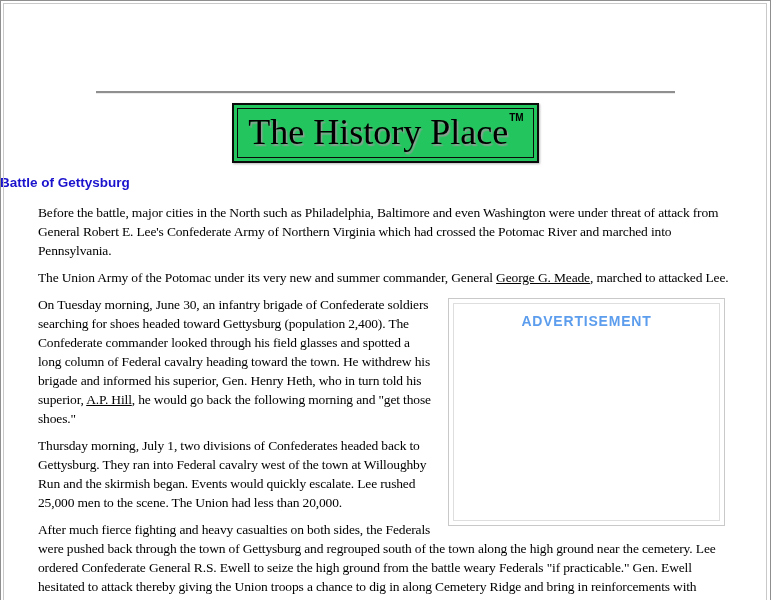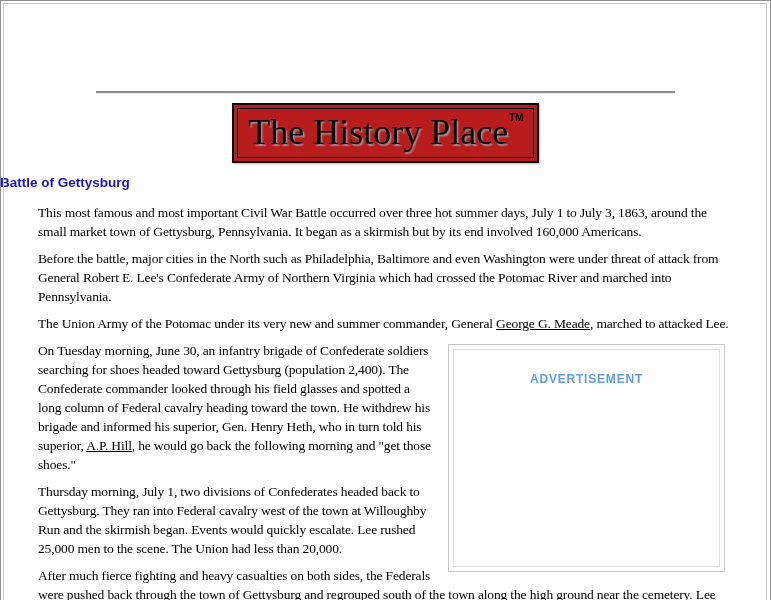--- a/index.html
+++ b/index.html
@@ -22,21 +22,21 @@
   .top-spacer { height: 91px; }
 
   hr.top-rule {
     width: 75%; margin: 0 auto; height: 0;
     border: 0; border-top: 2px solid #8f8f8f; border-bottom: 1px solid #ececec;
   }
 
   .logo-wrap { text-align: center; margin-top: 9px; }
   .logo-box {
     display: inline-block; border: 2px solid #0a0a0a; padding: 3px;
-    background: #b91c1c; box-shadow: 1px 1px 2px rgba(0,0,0,0.28);
+    background: #22c55e; box-shadow: 1px 1px 2px rgba(0,0,0,0.28);
   }
   .logo-inner {
     border: 1px solid #0a0a0a; padding: 1px 10px 3px; white-space: nowrap;
   }
   .logo-text {
     font-family: "Liberation Serif", "DejaVu Serif", serif;
     font-size: 36px; line-height: 44px; color: #000;
     text-shadow: 1.5px 1.5px 1.5px #9a9a9a;
   }
   .tm {
@@ -61,23 +61,23 @@
 
   .ad-box {
     float: right; width: 277px; height: 228px;
     margin: 3px 8px 10px 14px;
     border: 1px solid #c9c9c9; padding: 4px; background: #fff;
   }
   .ad-inner {
     width: 100%; height: 100%; border: 1px solid #dedede; text-align: center;
   }
   .ad-label {
-    margin-top: 20px;
+    margin-top: 8px;
     font-family: "Liberation Sans", "DejaVu Sans", sans-serif;
-    font-size: 12px; font-weight: bold; letter-spacing: 0.8px;
+    font-size: 14px; font-weight: bold; letter-spacing: 0.8px;
     color: #5c9ded;
   }
 </style>
 </head>
 <body>
 
 <div class="frame-outer"></div>
 <div class="frame-inner"></div>
 
 <div class="top-spacer"></div>
@@ -87,21 +87,20 @@
 <div class="logo-wrap">
   <div class="logo-box">
     <div class="logo-inner"><span class="logo-text">The History Place</span><sup class="tm">TM</sup></div>
   </div>
 </div>
 
 <div class="page-heading">Battle of Gettysburg</div>
 
 <div class="content">
 
-  <p>This most famous and most important Civil War Battle occurred over three hot summer days, July 1 to July 3, 1863, around the small market town of Gettysburg, Pennsylvania. It began as a skirmish but by its end involved 160,000 Americans.</p>
 
   <p>Before the battle, major cities in the North such as Philadelphia, Baltimore and even Washington were under threat of attack from General Robert E. Lee's Confederate Army of Northern Virginia which had crossed the Potomac River and marched into Pennsylvania.</p>
 
   <p><span>The Union Army of the Potomac under its very new and summer commander, General </span><a class="link">George G. Meade</a><span>, marched to attacked Lee.</span></p>
 
   <div class="ad-box">
     <div class="ad-inner">
       <div class="ad-label">ADVERTISEMENT</div>
     </div>
   </div>

